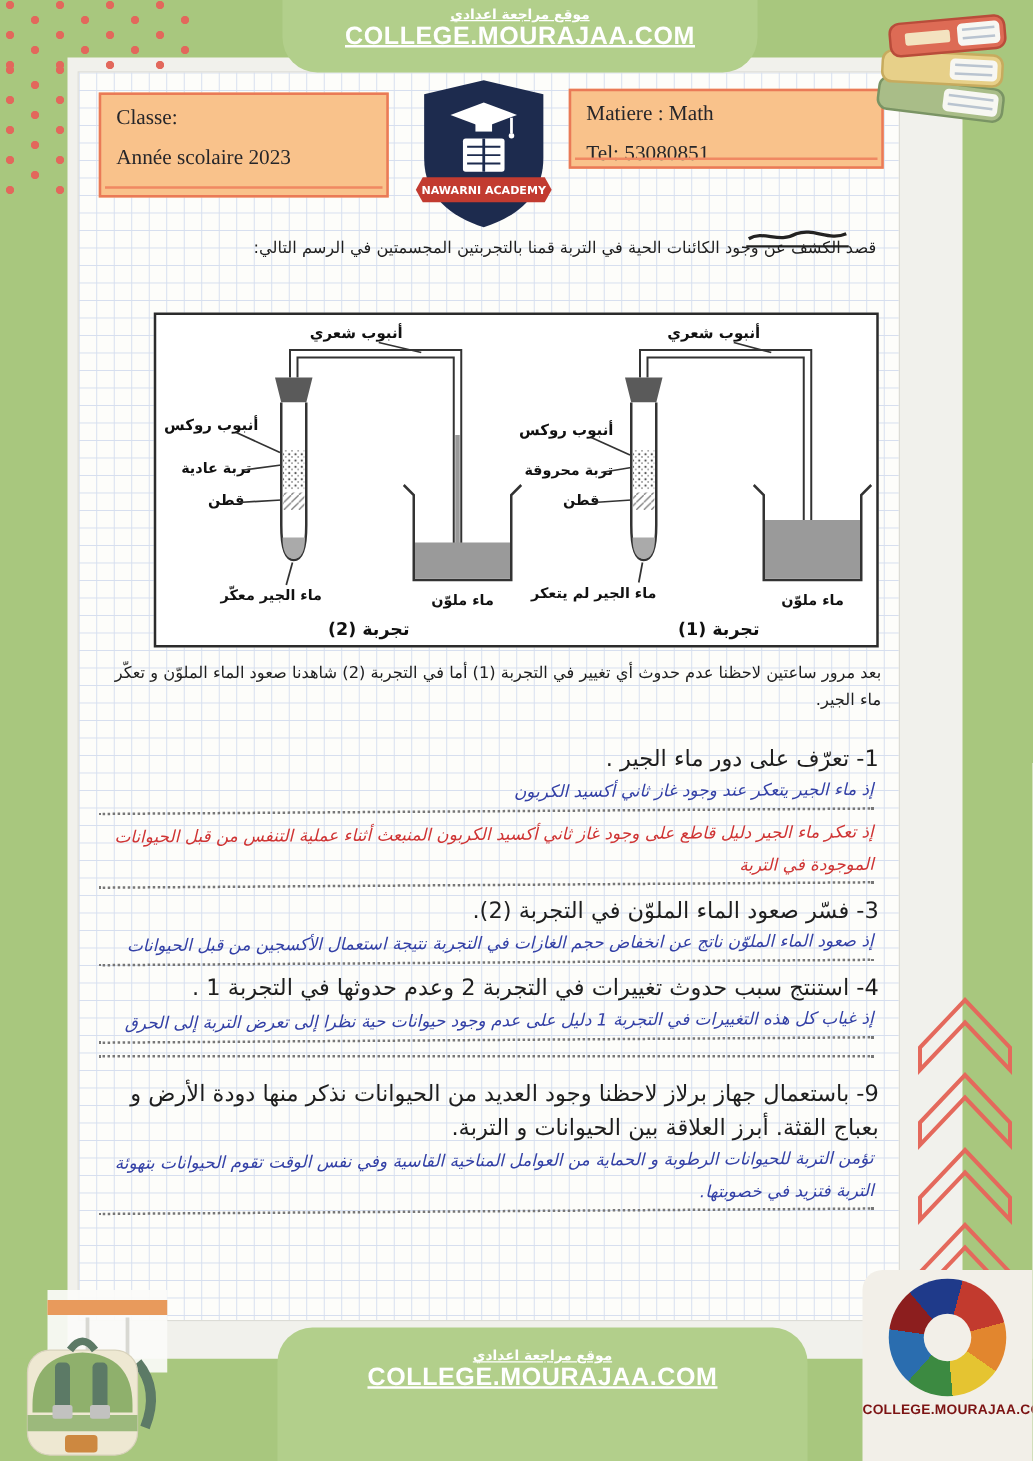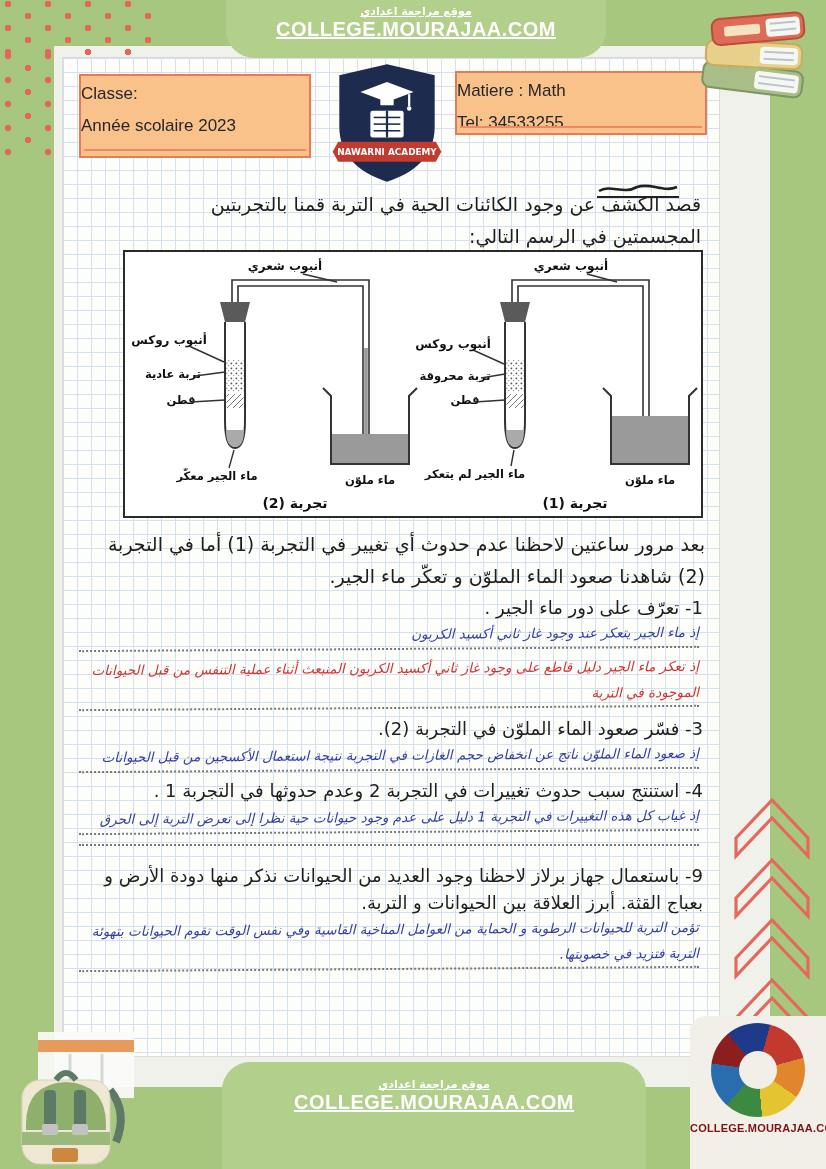--- a/index.html
+++ b/index.html
@@ -31,34 +31,34 @@
   
   .page{position:absolute;left:62px;top:57px;width:658px;height:1000px;z-index:3;
     background-color:#fdfdfa;border:1px solid #dcdcd6;box-sizing:border-box;
     background-image:
       linear-gradient(#d6dfef 1px,transparent 1px),
       linear-gradient(90deg,#d6dfef 1px,transparent 1px);
     background-size:14px 14px;}
 
   
   .hdr-box{position:absolute;background:#f9c28b;border:2px solid #ea7a57;box-sizing:border-box;
-    padding:9px 12px 0 0;font-family:Liberation Sans, sans-serif;color:#26262a;}
+    padding:9px 12px 0 12px;font-family:Liberation Serif, serif;color:#26262a;}
   .hdr-box::after{content:"";position:absolute;left:3px;right:3px;bottom:5px;height:2px;background:#f08862;}
   .hdr-left{left:16px;top:16px;width:232px;height:84px;}
   .hdr-right{left:392px;top:13px;width:252px;height:64px;}
   .hdr-line{font-size:17px;line-height:1.1;margin-bottom:13px;}
 
   
   .logo-wrap{position:absolute;left:262px;top:4px;width:124px;height:122px;}
 
   
   .scribble{position:absolute;right:38px;top:124px;}
 
   
-  .para{position:absolute;direction:rtl;text-align:right;color:#1e1e1e;font-size:19px;line-height:1.7;
+  .para{position:absolute;direction:rtl;text-align:right;color:#1e1e1e;font-size:13px;line-height:1.7;
     font-family:"DejaVu Sans",sans-serif;}
   .para-intro{top:130px;right:18px;left:110px;}
   .para-obs{top:470px;right:14px;left:26px;}
 
   
   .diagram{position:absolute;left:60px;top:192px;width:580px;height:268px;background:#fff;
     border:2px solid #2b2b2b;box-sizing:border-box;}
 
   
   .qa{position:absolute;top:536px;left:16px;right:16px;direction:rtl;}
@@ -145,21 +145,21 @@
       </g>
       <g>
         <polygon points="6,72 94,72 99,81 94,90 6,90 1,81" fill="#c23b30"></polygon>
         <text x="50" y="84" text-anchor="middle" font-size="8" font-weight="bold" fill="#fff">NAWARNI ACADEMY</text>
       </g>
     </svg>
   </div>
 
   <div class="hdr-box hdr-right">
     <div class="hdr-line">Matiere : Math</div>
-    <div class="hdr-line">Tel: 34533255</div>
+    <div class="hdr-line">Tel: 53080851</div>
   </div>
 
   <svg class="scribble" width="86" height="18" viewBox="0 0 86 18">
     <path d="M4,9 C16,2 28,13 42,5 C56,0 68,11 82,5" stroke="#222" stroke-width="2.6" fill="none"></path>
     <line x1="2" y1="15" x2="84" y2="15" stroke="#222" stroke-width="1.8"></line>
   </svg>
 
   <div class="para para-intro">قصد الكشف عن وجود الكائنات الحية في التربة قمنا بالتجربتين المجسمتين في الرسم التالي:</div>
 
   <div class="diagram">

